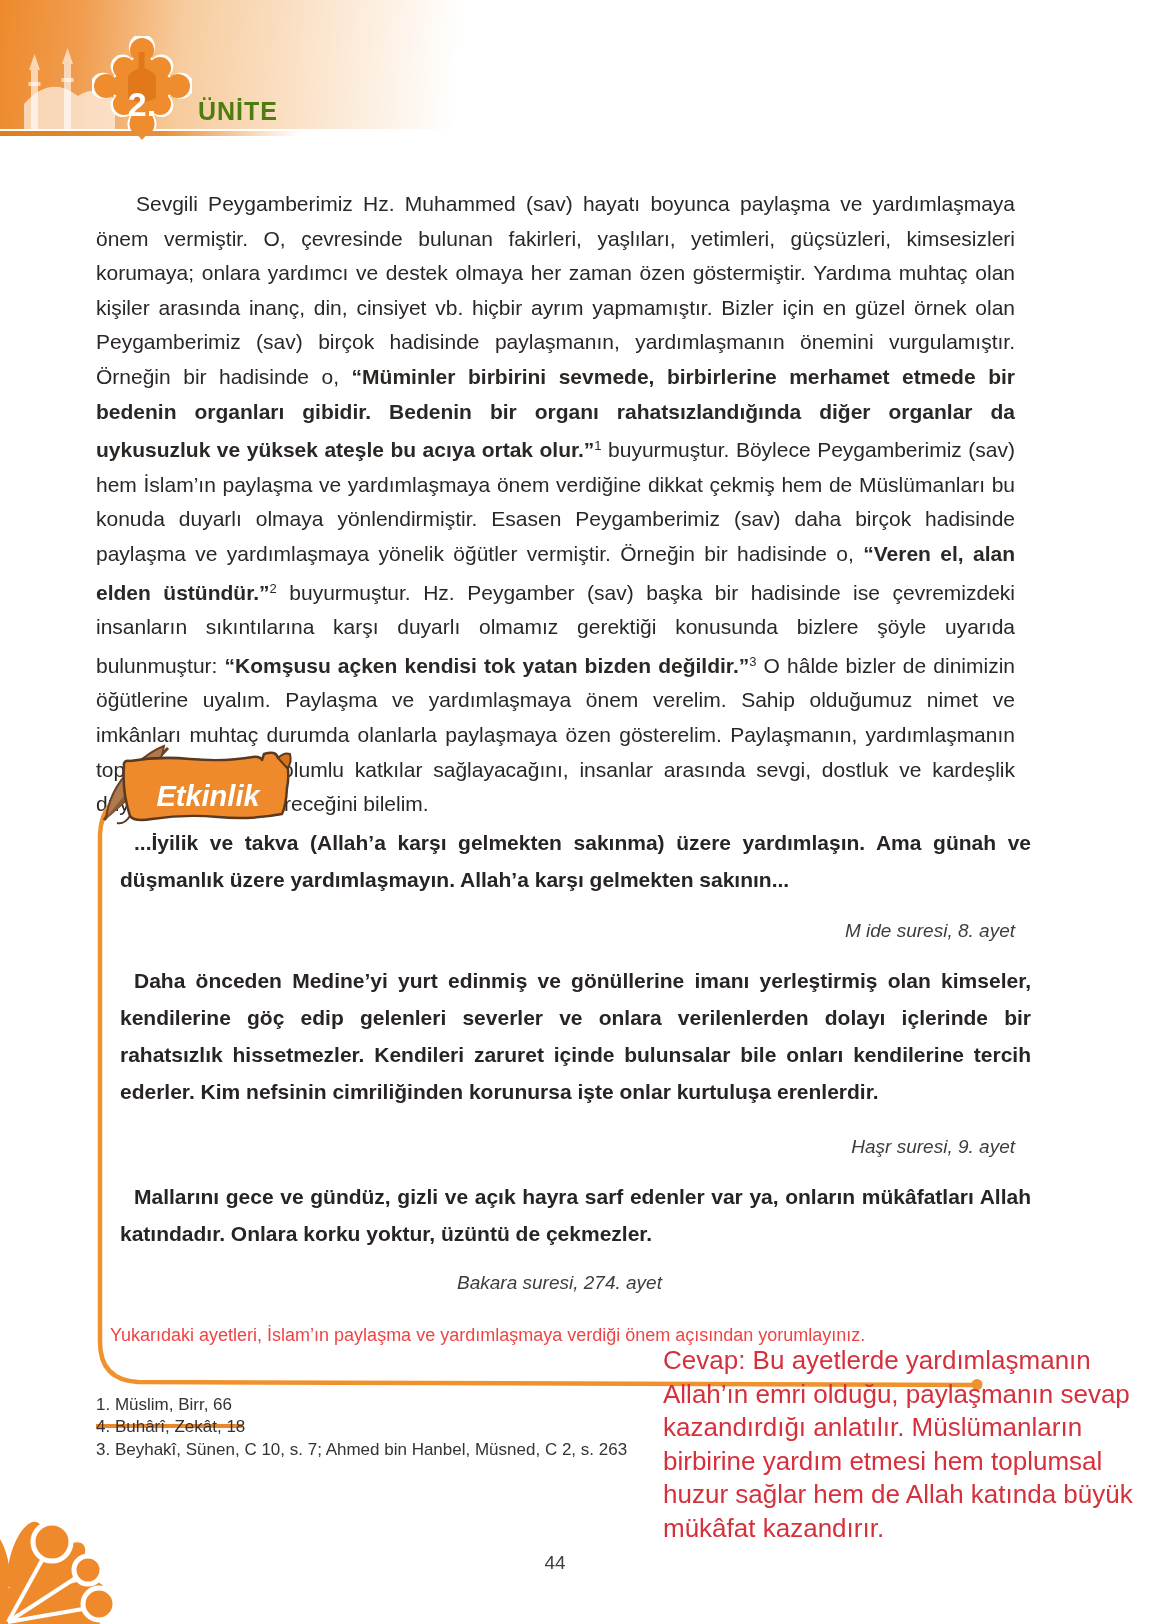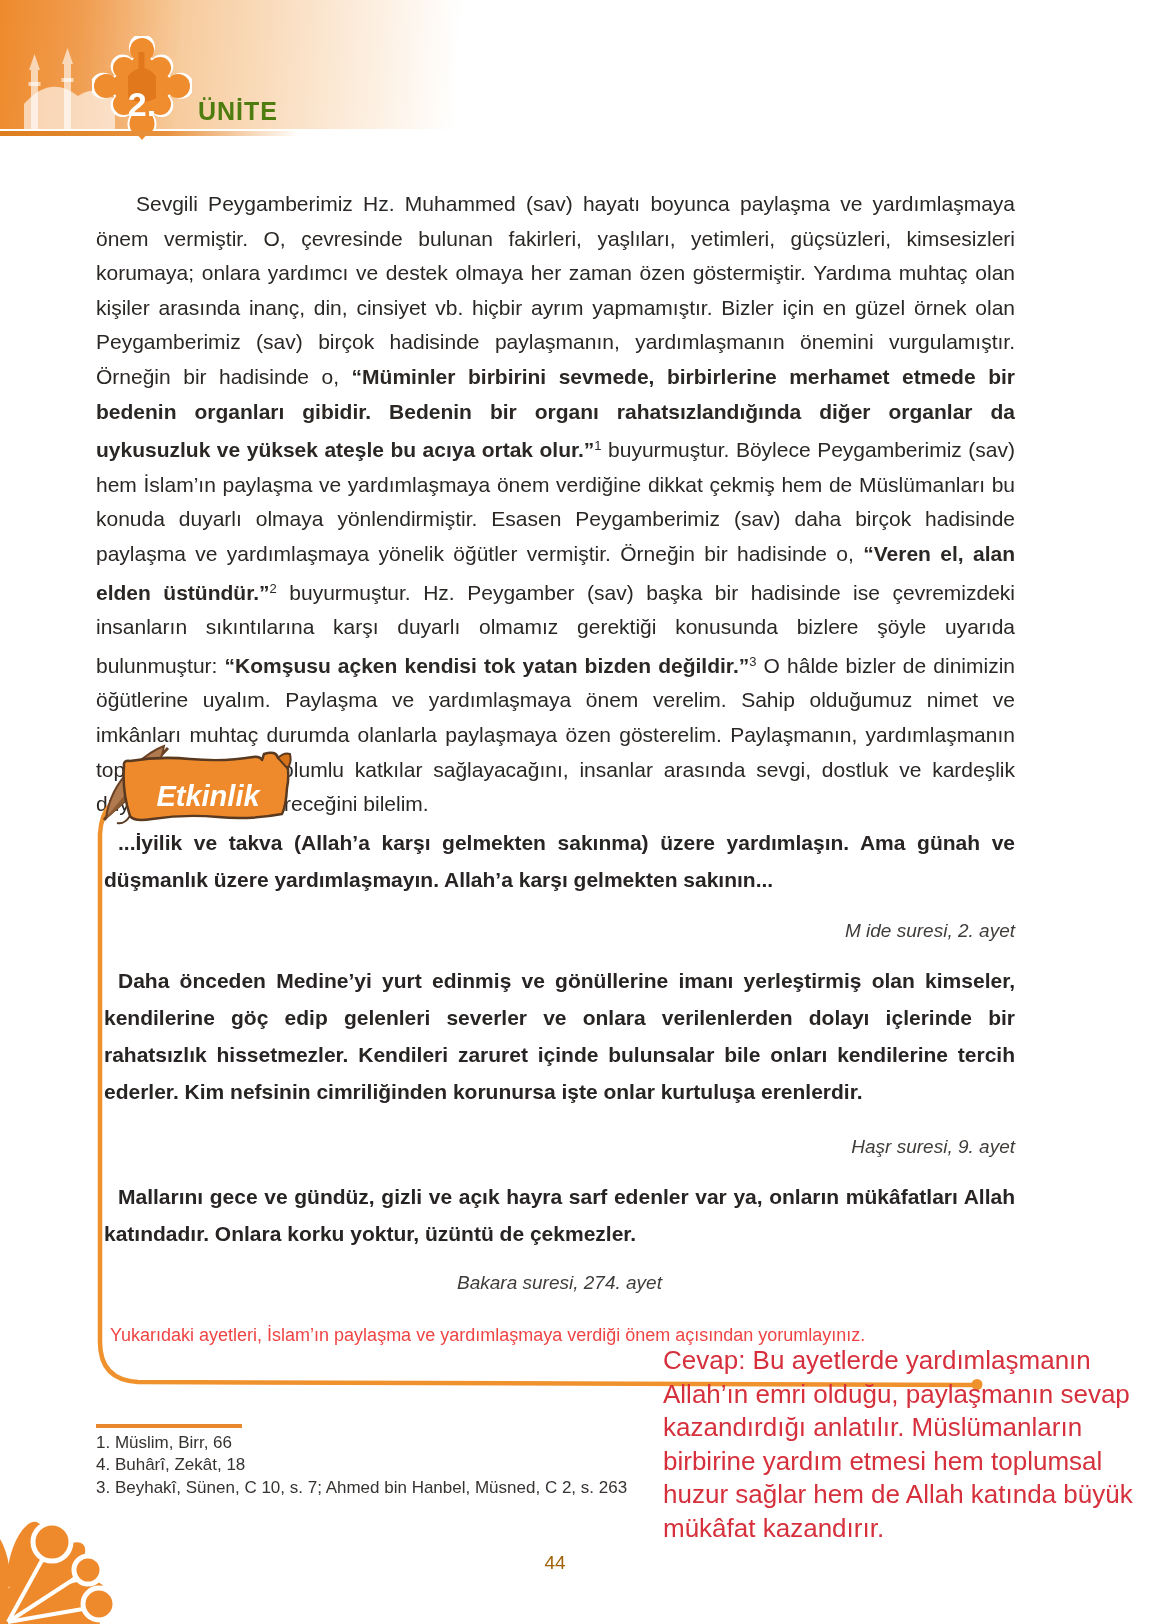--- a/index.html
+++ b/index.html
@@ -17,38 +17,38 @@
   .unit-label{position:absolute;left:198px;top:97px;font-size:25px;font-weight:bold;
     color:#4d7c0f;letter-spacing:1px;}
   
   .intro{position:absolute;left:96px;top:166px;width:919px;font-size:21px;line-height:34.6px;
     text-align:justify;text-indent:40px;color:#2b2725;}
   .intro .b{font-weight:bold;}
   .sup{font-size:13px;vertical-align:7px;font-weight:normal;}
   
   .banner{position:absolute;left:90px;top:728px;width:225px;height:110px;z-index:4;}
   .box-border{position:absolute;left:78px;top:768px;width:915px;height:632px;z-index:1;}
-  .verse{position:absolute;left:104px;width:911px;margin:0;font-size:21px;font-weight:bold;
+  .verse{position:absolute;left:120px;width:911px;margin:0;font-size:21px;font-weight:bold;
     line-height:37px;text-align:justify;text-indent:14px;color:#282423;z-index:2;}
   .verse-1{top:824px;} .verse-2{top:962px;} .verse-3{top:1178px;}
   .source{position:absolute;left:104px;width:911px;text-align:right;font-style:italic;
     font-size:19px;color:#403c3a;z-index:2;}
   .source-1{top:920px;} .source-2{top:1136px;} .source-3{top:1272px;text-align:center;}
   .question{position:absolute;left:96px;top:1318px;width:911px;font-size:18px;
     line-height:34px;text-indent:14px;color:#ef4444;z-index:2;}
   
   .annotation{position:absolute;left:663px;top:1344px;width:500px;font-size:26px;
     line-height:33.6px;color:#d5303c;white-space:nowrap;z-index:5;}
   
   .fn-divider{position:absolute;left:96px;top:1424px;width:146px;height:4px;background:#e8872b;}
-  .footnotes{position:absolute;left:96px;top:1432px;width:560px;font-size:17px;
+  .footnotes{position:absolute;left:96px;top:1394px;width:560px;font-size:17px;
     line-height:22.3px;color:#363230;}
   
   .page-number{position:absolute;left:495px;top:1552px;width:120px;text-align:center;
-    font-size:19px;color:#a16207;}
+    font-size:19px;color:#404040;}
   .flower{position:absolute;left:0;top:1492px;width:150px;height:132px;}
 </style>
 </head>
 <body>
 
 <div class="page">
 
   <div class="header-band"></div>
 
   <svg class="mosque" viewBox="0 0 95 81">
@@ -108,21 +108,21 @@
     <path d="M40 88 Q34 97 27 95" fill="none" stroke="#59391f" stroke-width="2"></path>
     <text x="118" y="78" text-anchor="middle" font-size="29" font-style="italic" font-weight="bold" fill="#ffffff" font-family="Liberation Sans, sans-serif">Etkinlik</text>
   </svg>
 
   <svg class="box-border" viewBox="0 0 915 632">
     <path d="M60 24 Q24 28 22 66 L22 574 Q22 612 60 614 L896 617" fill="none" stroke="#ef922e" stroke-width="4.5" stroke-linecap="round"></path>
     <circle cx="899" cy="616.5" r="5.5" fill="#ef922e"></circle>
   </svg>
 
   <p class="verse verse-1">...İyilik ve takva (Allah’a karşı gelmekten sakınma) üzere yardımlaşın. Ama günah ve düşmanlık üzere yardımlaşmayın. Allah’a karşı gelmekten sakının...</p>
-  <div class="source source-1">M ide suresi, 2. ayet</div>
+  <div class="source source-1">M ide suresi, 8. ayet</div>
 
   <p class="verse verse-2">Daha önceden Medine’yi yurt edinmiş ve gönüllerine imanı yerleştirmiş olan kimseler, kendilerine göç edip gelenleri severler ve onlara verilenlerden dolayı içlerinde bir rahatsızlık hissetmezler. Kendileri zaruret içinde bulunsalar bile onları kendilerine tercih ederler. Kim nefsinin cimriliğinden korunursa işte onlar kurtuluşa erenlerdir.</p>
   <div class="source source-2">Haşr suresi, 9. ayet</div>
 
   <p class="verse verse-3">Mallarını gece ve gündüz, gizli ve açık hayra sarf edenler var ya, onların mükâfatları Allah katındadır. Onlara korku yoktur, üzüntü de çekmezler.</p>
   <div class="source source-3">Bakara suresi, 274. ayet</div>
 
   <div class="question">Yukarıdaki ayetleri, İslam’ın paylaşma ve yardımlaşmaya verdiği önem açısından yorumlayınız.</div>
 
   <div class="annotation">

